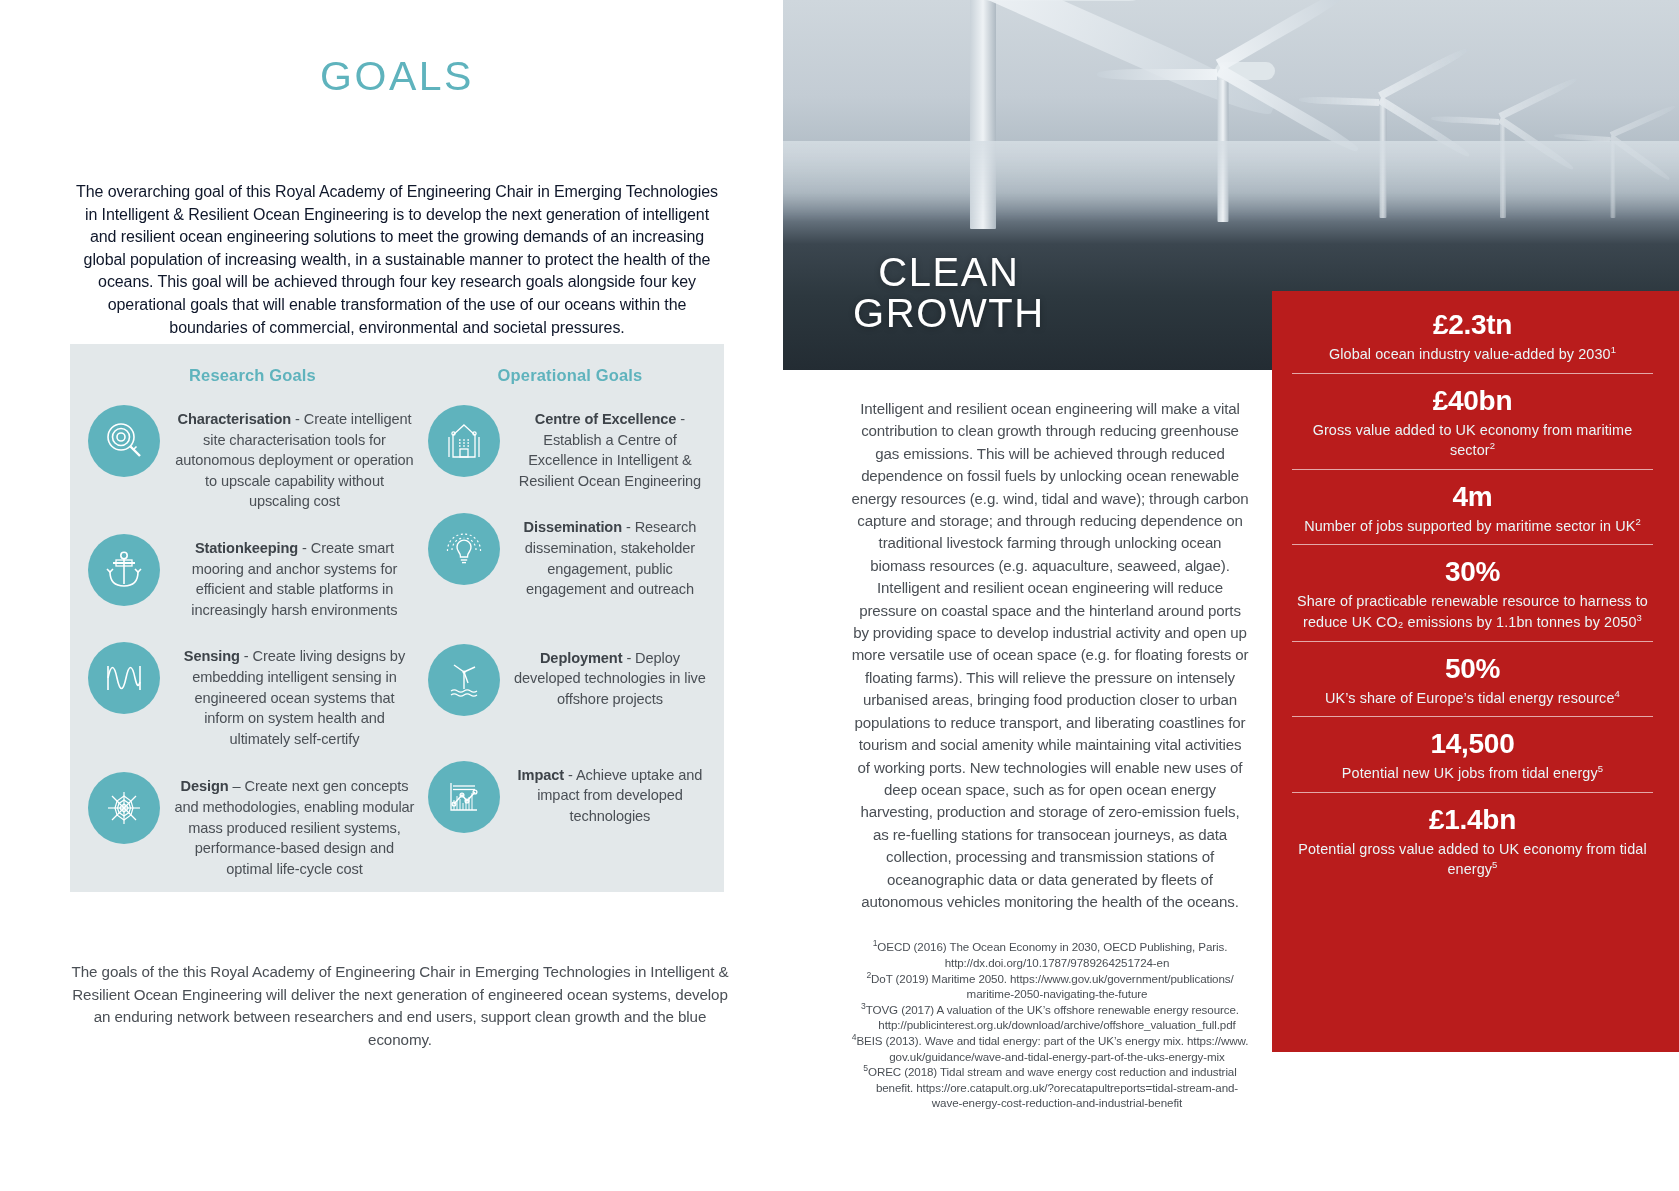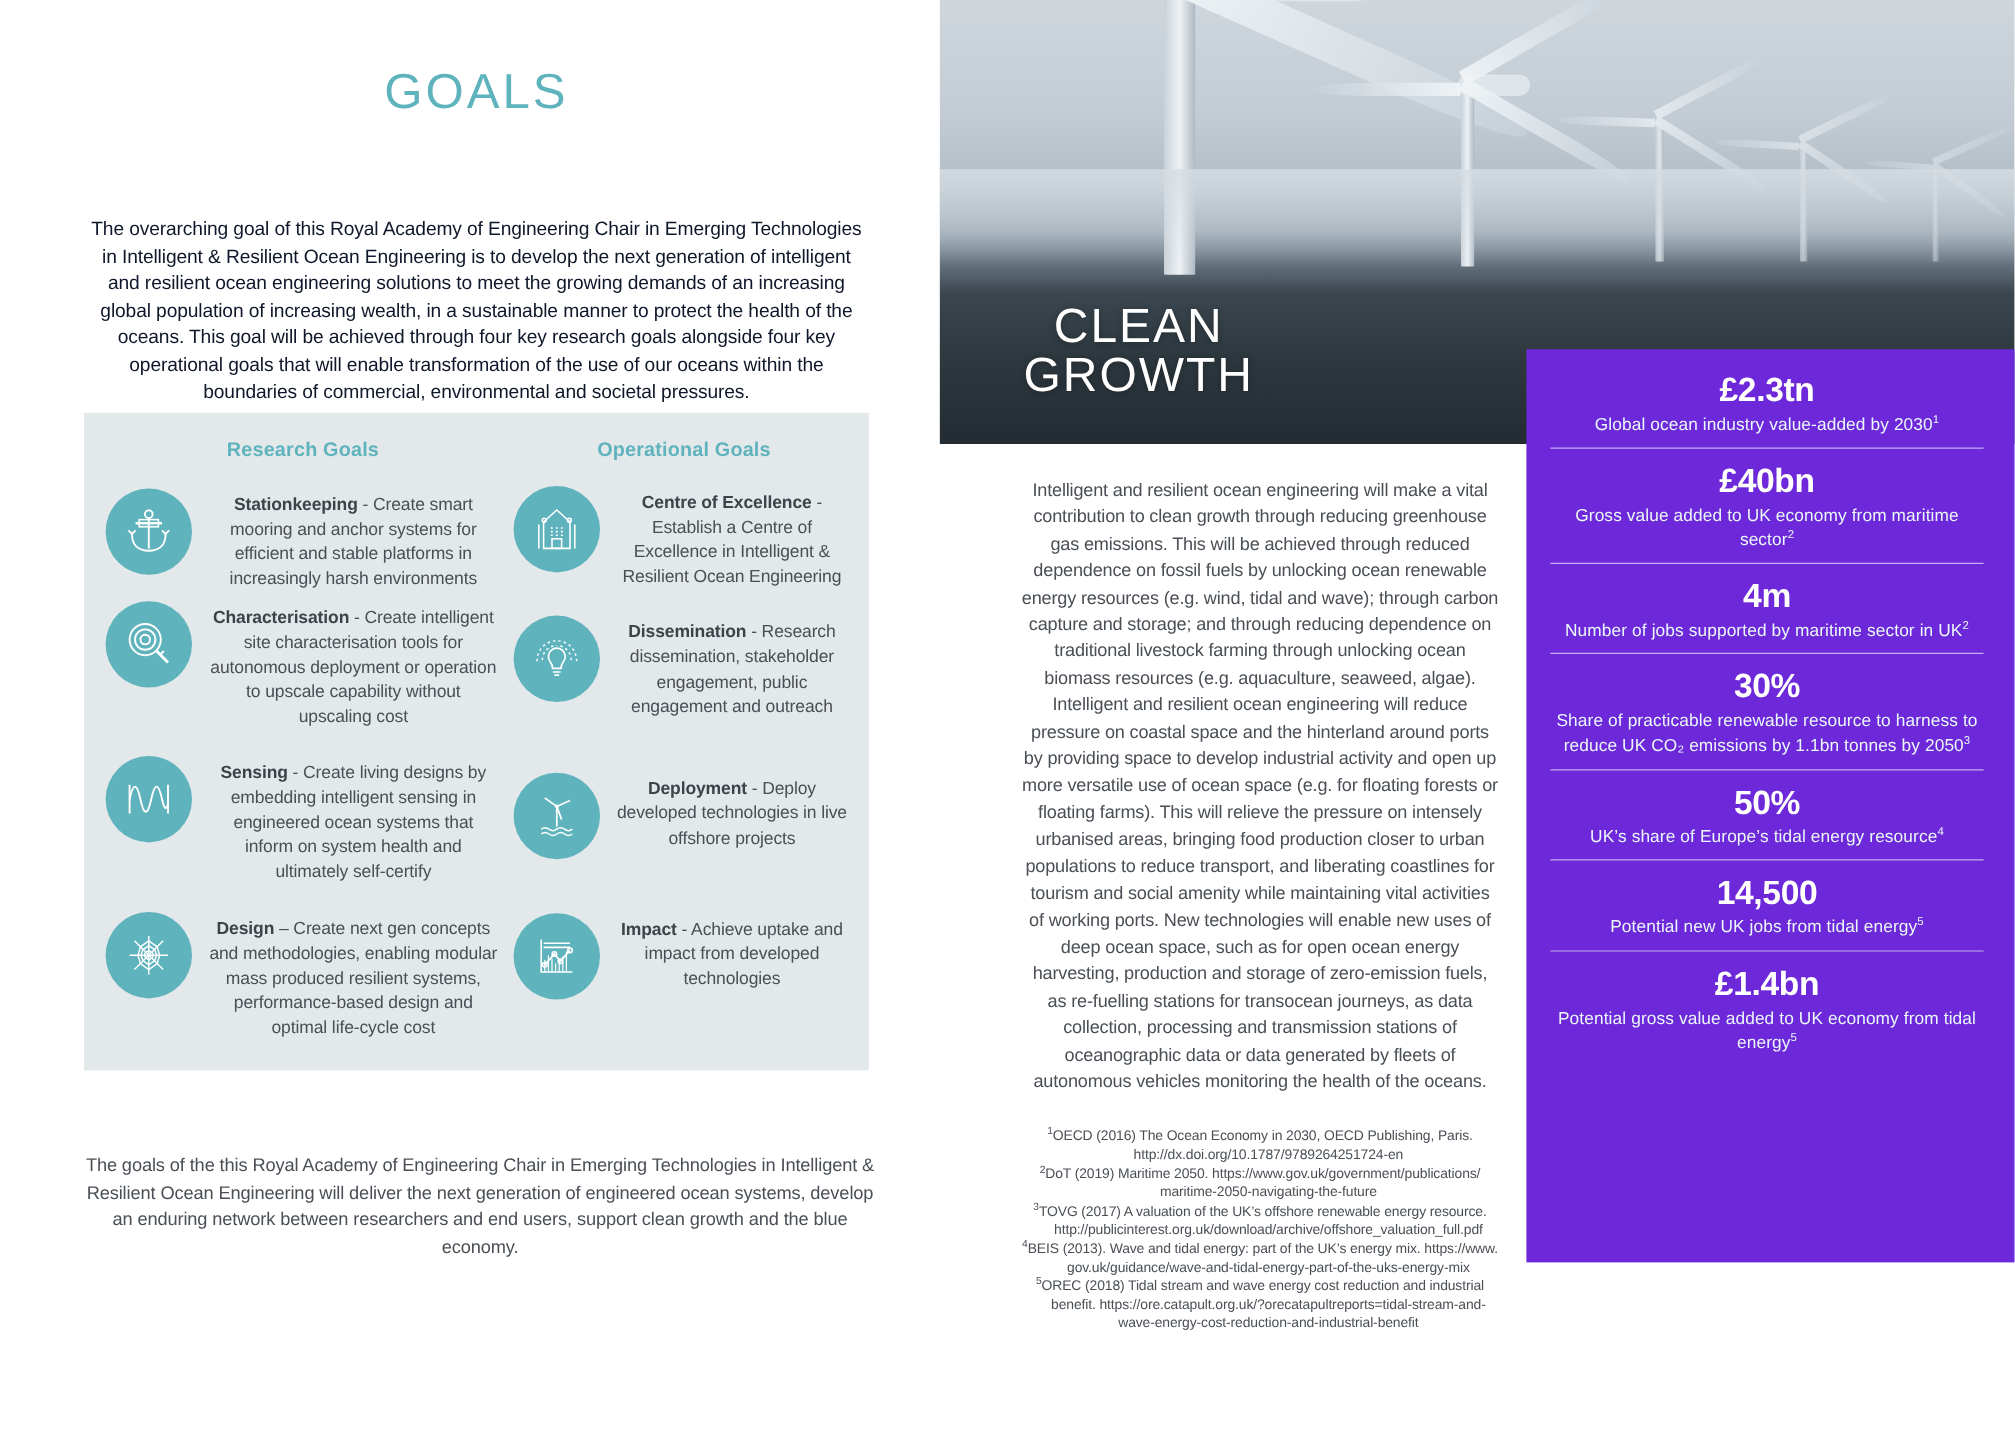--- a/index.html
+++ b/index.html
@@ -234,21 +234,21 @@
     text-indent: 0;
   }
 
   
   #stats-panel {
     position: absolute;
     left: 1272px;
     top: 291px;
     width: 407px;
     height: 761px;
-    background: #6d28d9;
+    background: #b91c1c;
     box-sizing: border-box;
     padding: 18px 26px 0 20px;
   }
   .stat {
     padding-bottom: 8px;
   }
   .stat + .stat {
     border-top: 1.3px solid rgba(255,255,255,0.62);
     padding-top: 11px;
   }
@@ -281,50 +281,50 @@
   <div id="left-col">
     <h1 id="page-title">GOALS</h1>
     <p id="intro-paragraph">The overarching goal of this Royal Academy of Engineering Chair in Emerging Technologies in Intelligent &amp; Resilient Ocean Engineering is to develop the next generation of intelligent and resilient ocean engineering solutions to meet the growing demands of an increasing global population of increasing wealth, in a sustainable manner to protect the health of the oceans. This goal will be achieved through four key research goals alongside four key operational goals that will enable transformation of the use of our oceans within the boundaries of commercial, environmental and societal pressures.</p>
   </div>
 
   <div id="goals-panel">
     <div class="goals-columns">
 
       <div class="goals-col col-left">
         <div class="col-heading">Research Goals</div>
+
+        <div class="goal-item g1">
+          <div class="goal-icon">
+            <svg width="44" height="44" viewBox="0 0 44 44" fill="none" stroke="#ffffff" stroke-width="1.6">
+              <circle cx="19" cy="18" r="13"></circle>
+              <circle cx="19" cy="18" r="8.5"></circle>
+              <circle cx="19" cy="18" r="4"></circle>
+              <line x1="28.5" y1="27.5" x2="38" y2="37" stroke-width="2.4"></line>
+              <line x1="31" y1="31" x2="34.5" y2="27.5"></line>
+            </svg>
+          </div>
+          <div class="goal-text">
+            <b>Characterisation</b><span> - Create intelligent site characterisation tools for autonomous deployment or operation to upscale capability without upscaling cost</span>
+          </div>
+        </div>
 
         <div class="goal-item g2">
           <div class="goal-icon">
             <svg width="44" height="44" viewBox="0 0 44 44" fill="none" stroke="#ffffff" stroke-width="1.6">
               <circle cx="22" cy="7.5" r="3.2"></circle>
               <line x1="22" y1="10.7" x2="22" y2="36"></line>
               <line x1="11" y1="15" x2="33" y2="15" stroke-width="2"></line>
               <rect x="14" y="12" width="16" height="6" stroke-width="1.3"></rect>
               <path d="M8 24 C8 34 14 38 22 38 C30 38 36 34 36 24"></path>
               <polyline points="5,21 8,24 11,21"></polyline>
               <polyline points="33,21 36,24 39,21"></polyline>
             </svg>
           </div>
           <div class="goal-text">
             <b>Stationkeeping</b><span> - Create smart mooring and anchor systems for efficient and stable platforms in increasingly harsh environments</span>
-          </div>
-        </div>
-
-        <div class="goal-item g1">
-          <div class="goal-icon">
-            <svg width="44" height="44" viewBox="0 0 44 44" fill="none" stroke="#ffffff" stroke-width="1.6">
-              <circle cx="19" cy="18" r="13"></circle>
-              <circle cx="19" cy="18" r="8.5"></circle>
-              <circle cx="19" cy="18" r="4"></circle>
-              <line x1="28.5" y1="27.5" x2="38" y2="37" stroke-width="2.4"></line>
-              <line x1="31" y1="31" x2="34.5" y2="27.5"></line>
-            </svg>
-          </div>
-          <div class="goal-text">
-            <b>Characterisation</b><span> - Create intelligent site characterisation tools for autonomous deployment or operation to upscale capability without upscaling cost</span>
           </div>
         </div>
 
         <div class="goal-item g3">
           <div class="goal-icon">
             <svg width="46" height="44" viewBox="0 0 46 44" fill="none" stroke="#ffffff" stroke-width="1.6">
               <line x1="7" y1="10" x2="7" y2="34"></line>
               <line x1="39" y1="10" x2="39" y2="34"></line>
               <path d="M7 22 C10 8 13 8 16 22 C19 36 22 36 25 22 C28 8 31 8 34 22 C36 31 37.5 31 39 26"></path>
             </svg>

